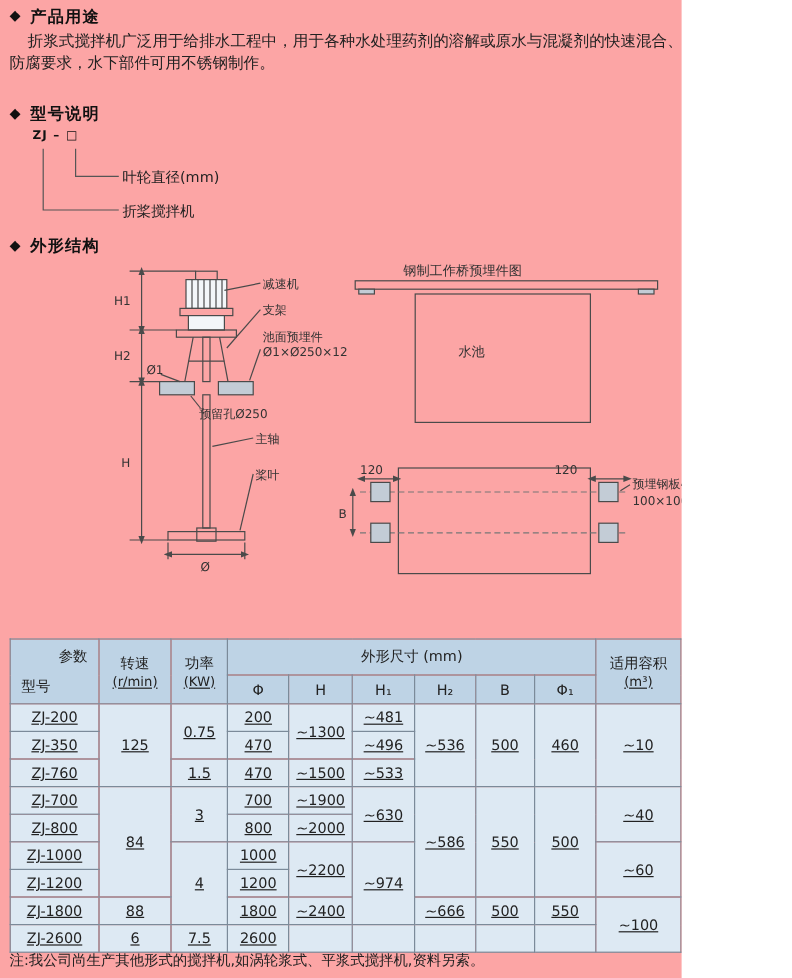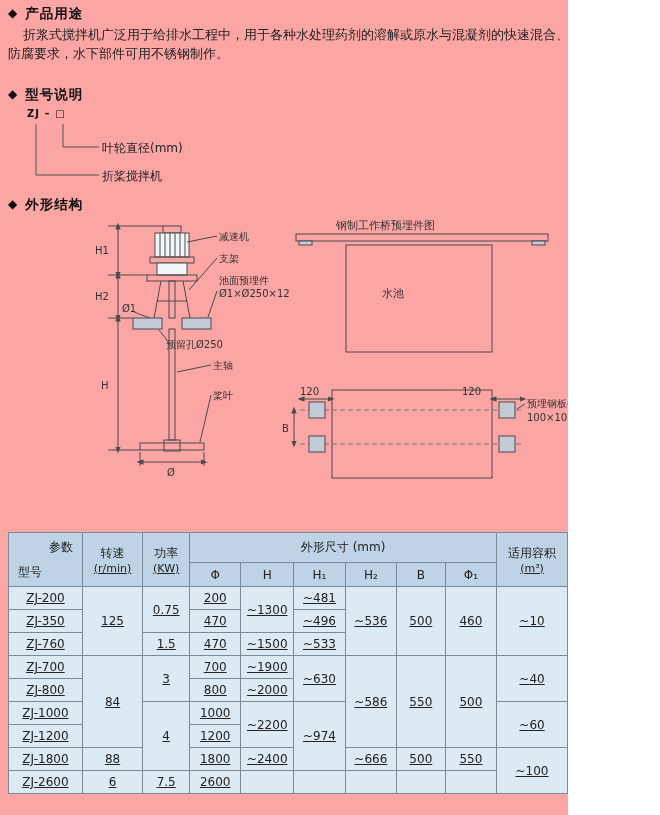--- a/index.html
+++ b/index.html
@@ -273,14 +273,15 @@
         <td>2600</td>
         <td></td>
         <td></td>
         <td></td>
         <td></td>
         <td></td>
       </tr>
     </tbody>
   </table>
 
+  <div class="note">注:我公司尚生产其他形式的搅拌机,如涡轮浆式、平浆式搅拌机,资料另索。</div>
 
 </div>
 
 </body></html>

